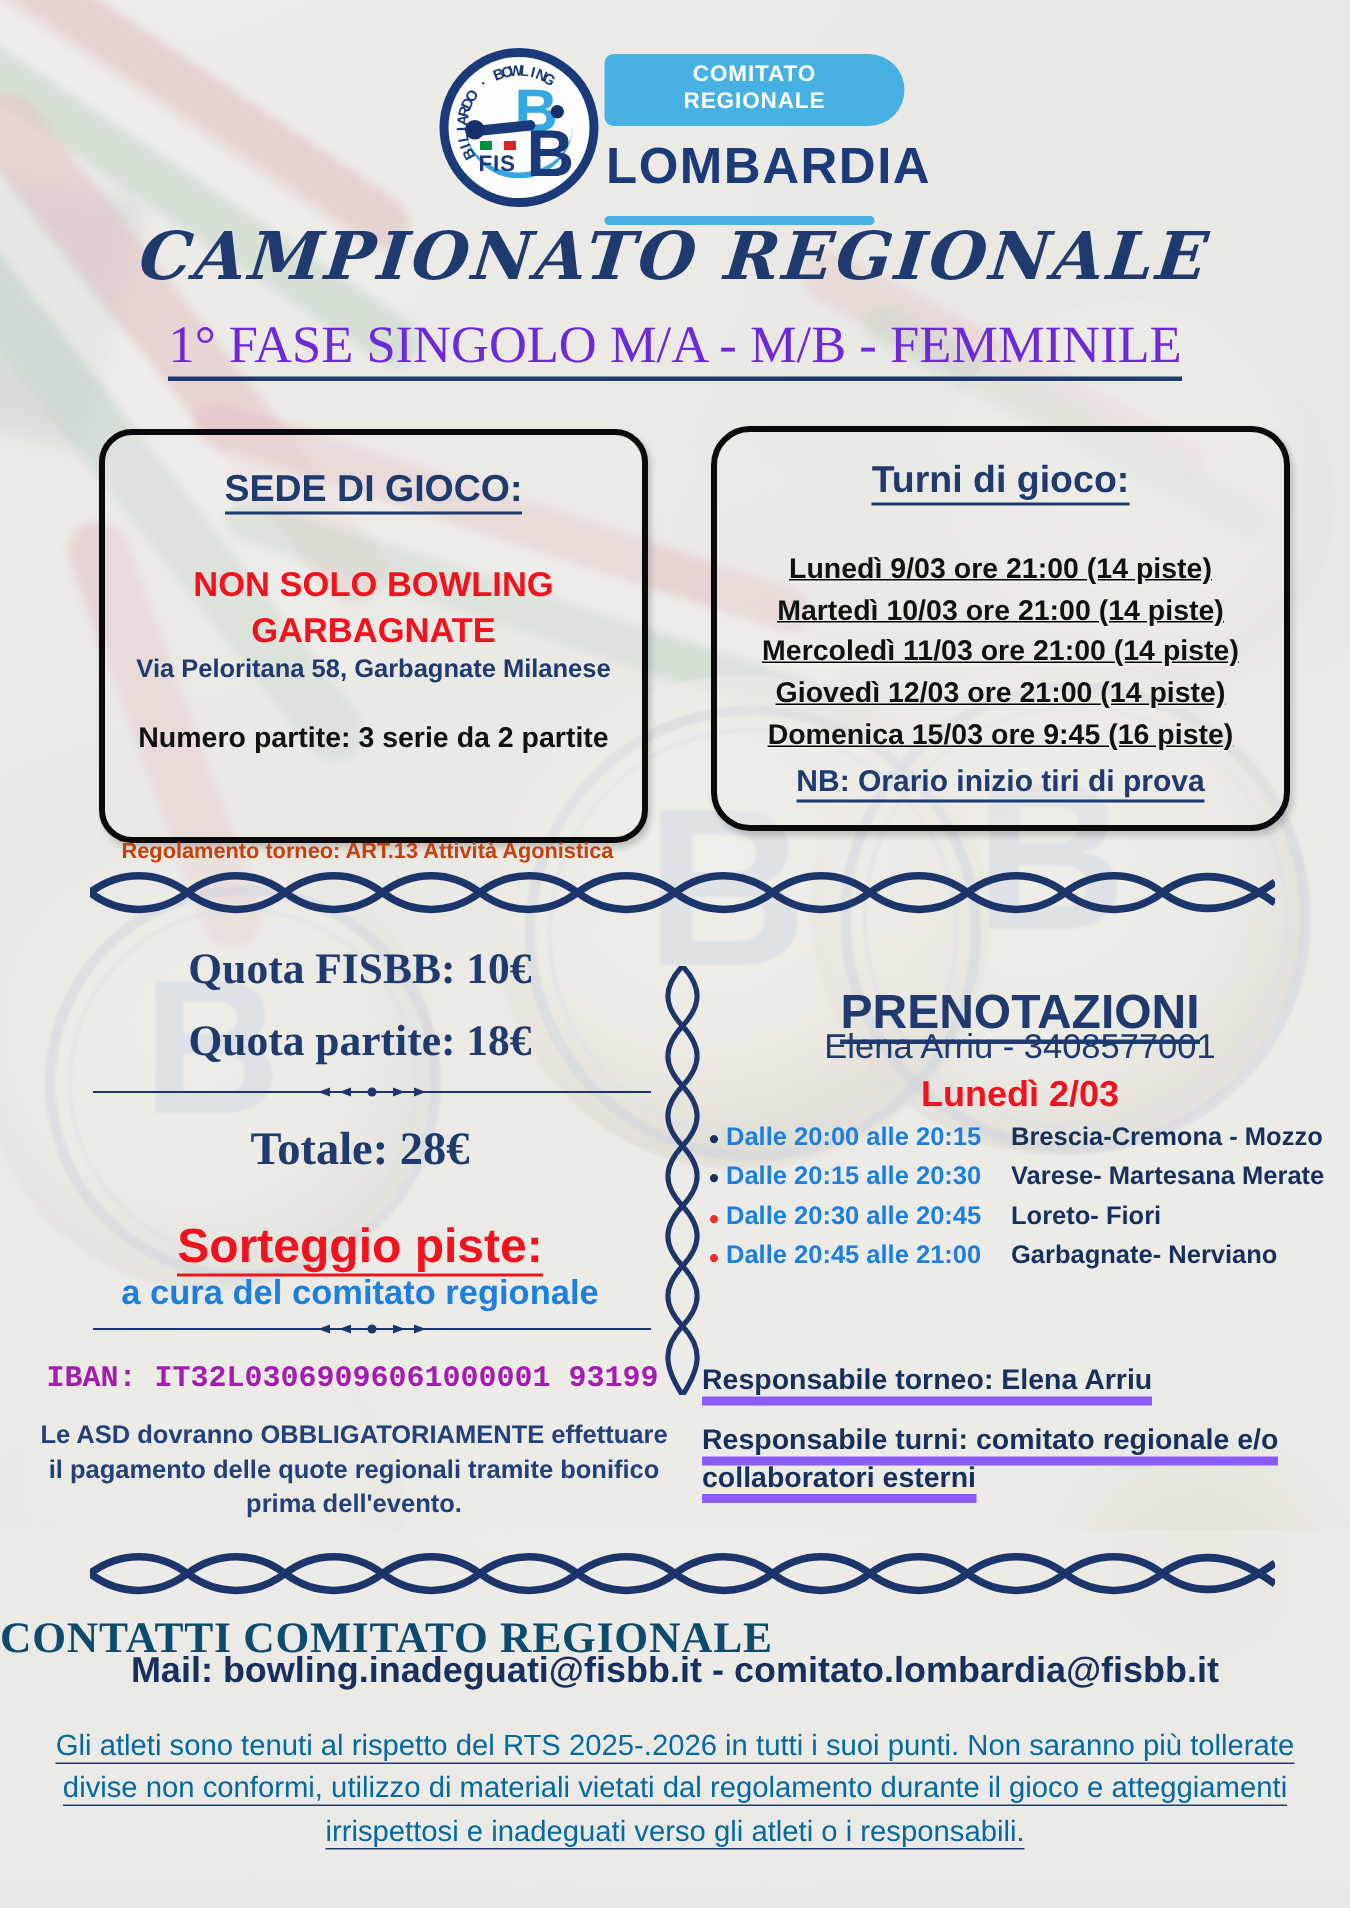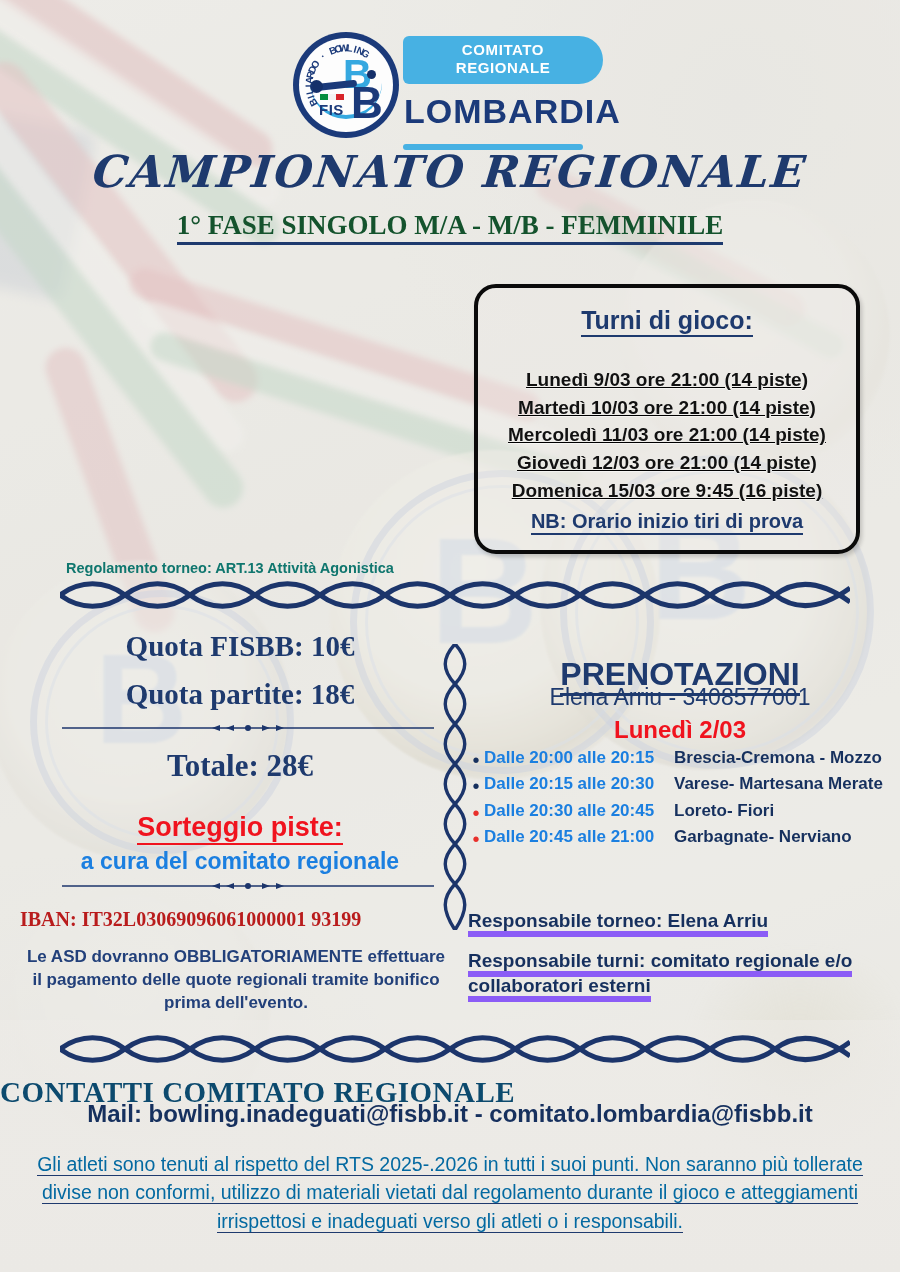--- a/index.html
+++ b/index.html
@@ -112,28 +112,28 @@
   .lomb{position:absolute;left:404px;top:78px;font-size:34px;font-weight:700;color:#1b3a7a;
         letter-spacing:1px;font-family:"Liberation Sans",sans-serif;}
   .lomb-bar{position:absolute;left:403px;top:130px;width:180px;height:6px;background:#47b1e3;border-radius:3px;}
 
   
   .title-script{position:absolute;left:0;right:0;top:146px;text-align:center;
     font-family:"DejaVu Serif",serif;font-style:italic;font-weight:700;
     font-size:44px;letter-spacing:2px;color:#1e3a6e;
     transform:skewX(-6deg);}
   .title-sub{position:absolute;left:0;right:0;top:210px;text-align:center;
-    font-family:"Liberation Serif",serif;font-weight:700;font-size:27px;color:#14532d;}
+    font-family:"Liberation Serif",serif;font-weight:400;font-size:35px;color:#6d28d9;}
   .title-sub span{border-bottom:3px solid #1e3a6e;padding-bottom:2px;}
 
   
   .box{position:absolute;border:4px solid #0a0a0a;border-radius:22px;
        background:rgba(238,236,232,.30);box-shadow:2px 3px 4px rgba(0,0,0,.18);}
   .box-left{left:66px;top:286px;width:358px;height:268px;}
-  .box-right{left:474px;top:284px;width:378px;height:262px;}
+  .box-right{left:474px;top:284px;width:378px;height:262px;border-radius:26px;}
 
   .bx-h{text-align:center;font-weight:700;color:#1e3a6e;font-family:"Liberation Sans",sans-serif;}
   .bx-h span{border-bottom:2.5px solid #1e3a6e;padding-bottom:1px;}
 
   .sede-h{position:absolute;left:0;right:0;top:22px;font-size:25px;}
   .sede-name{position:absolute;left:0;right:0;top:84px;text-align:center;color:#f0131e;
              font-weight:700;font-size:23px;font-family:"Liberation Sans",sans-serif;line-height:1.35;}
   .sede-addr{position:absolute;left:0;right:0;top:146px;text-align:center;color:#1e3a6e;
              font-weight:700;font-size:17px;font-family:"Liberation Sans",sans-serif;}
   .sede-part{position:absolute;left:0;right:0;top:192px;text-align:center;color:#111;
@@ -141,48 +141,48 @@
 
   .turni-h{position:absolute;left:0;right:0;top:18px;font-size:25px;}
   .turni-list{position:absolute;left:0;right:0;top:62px;text-align:center;}
   .turni-list li{list-style:none;color:#111;font-weight:700;font-size:19px;line-height:1.46;
                  font-family:"Liberation Sans",sans-serif;text-shadow:0 1px 0 rgba(255,255,255,.5);}
   .turni-list{margin:16px;padding:0;text-decoration:underline;}
   .turni-nb{position:absolute;left:0;right:0;top:222px;text-align:center;color:#1e3a6e;
             font-weight:700;font-size:20px;font-family:"Liberation Sans",sans-serif;}
   .turni-nb span{border-bottom:2.5px solid #1e3a6e;padding-bottom:1px;}
 
-  .regola{position:absolute;left:66px;width:358px;top:560px;
-          font-weight:700;font-size:14.5px;color:#0f766e;font-family:"Liberation Sans",sans-serif;}
+  .regola{position:absolute;left:66px;width:358px;top:560px;text-align:center;
+          font-weight:700;font-size:14.5px;color:#c2410c;font-family:"Liberation Sans",sans-serif;}
 
   
   .braid{position:absolute;height:34px;}
   .braid svg{display:block;width:100%;height:100%;}
   .braid-1{left:60px;top:578px;width:790px;}
   .braid-2{left:60px;top:1032px;width:790px;}
   .braid-v{position:absolute;left:438px;top:644px;width:34px;height:286px;}
   .braid-v svg{display:block;width:100%;height:100%;}
 
   
   .fee{position:absolute;text-align:center;font-family:"Liberation Serif",serif;font-weight:700;
        color:#1e3a6e;}
   .fee1{left:40px;width:400px;top:630px;font-size:29px;}
   .fee2{left:40px;width:400px;top:678px;font-size:29px;}
   .hr-orn{position:absolute;height:12px;}
   .hr-orn svg{display:block;width:100%;height:100%;}
   .hr1{left:62px;top:722px;width:372px;}
   .hr2{left:62px;top:880px;width:372px;}
   .total{left:40px;width:400px;top:748px;font-size:31px;}
   .sorteggio{position:absolute;left:40px;width:400px;top:812px;text-align:center;
-             font-weight:700;font-size:27px;color:#f0131e;font-family:"Liberation Sans",sans-serif;}
+             font-weight:700;font-size:32px;color:#f0131e;font-family:"Liberation Sans",sans-serif;}
   .sorteggio span{border-bottom:2.5px solid #f0131e;padding-bottom:1px;}
   .sorteggio2{position:absolute;left:30px;width:420px;top:848px;text-align:center;
               font-weight:700;font-size:23px;color:#1b7fe0;font-family:"Liberation Sans",sans-serif;}
-  .iban{position:absolute;left:20px;width:430px;top:908px;text-align:left;
-        font-weight:700;font-size:20px;color:#b91c1c;font-family:Liberation Serif, serif;}
+  .iban{position:absolute;left:20px;width:430px;top:908px;text-align:center;
+        font-weight:700;font-size:20px;color:#a21caf;font-family:Liberation Mono, monospace;}
   .asdnote{position:absolute;left:24px;width:424px;top:946px;text-align:center;
            font-weight:700;font-size:17px;line-height:1.34;color:#22407a;
            font-family:"Liberation Sans",sans-serif;}
 
   
   .pren-h{position:absolute;left:470px;width:420px;top:628px;text-align:center;
           font-weight:700;font-size:32px;color:#1e3a6e;font-family:"Liberation Sans",sans-serif;margin-top:28px;}
   .pren-h span{border-bottom:3px solid #1e3a6e;padding-bottom:1px;}
   .pren-contact{position:absolute;left:470px;width:420px;top:684px;text-align:center;
                 font-weight:400;font-size:23px;color:#1e3a6e;font-family:"Liberation Sans",sans-serif;}
@@ -291,20 +291,29 @@
         <div class="bl badge-l1">COMITATO</div>
         <div class="bl badge-l2">REGIONALE</div>
       </div>
       <div class="lomb">LOMBARDIA</div>
       <div class="lomb-bar"></div>
     </div>
 
     <div class="title-script">CAMPIONATO REGIONALE</div>
     <div class="title-sub"><span>1° FASE SINGOLO M/A - M/B - FEMMINILE</span></div>
 
+    <div class="box box-left">
+      <div class="bx-h sede-h"><span>SEDE DI GIOCO:</span></div>
+      <div class="sede-name">
+        <div>NON SOLO BOWLING</div>
+        <div>GARBAGNATE</div>
+      </div>
+      <div class="sede-addr">Via Peloritana 58, Garbagnate Milanese</div>
+      <div class="sede-part">Numero partite: 3 serie da 2 partite</div>
+    </div>
 
     <div class="box box-right">
       <div class="bx-h turni-h"><span>Turni di gioco:</span></div>
       <ul class="turni-list" id="rounds-list">
           <li>Lunedì 9/03 ore 21:00 (14 piste)</li>
           <li>Martedì 10/03 ore 21:00 (14 piste)</li>
           <li>Mercoledì 11/03 ore 21:00 (14 piste)</li>
           <li>Giovedì 12/03 ore 21:00 (14 piste)</li>
           <li>Domenica 15/03 ore 9:45 (16 piste)</li>
         </ul>

